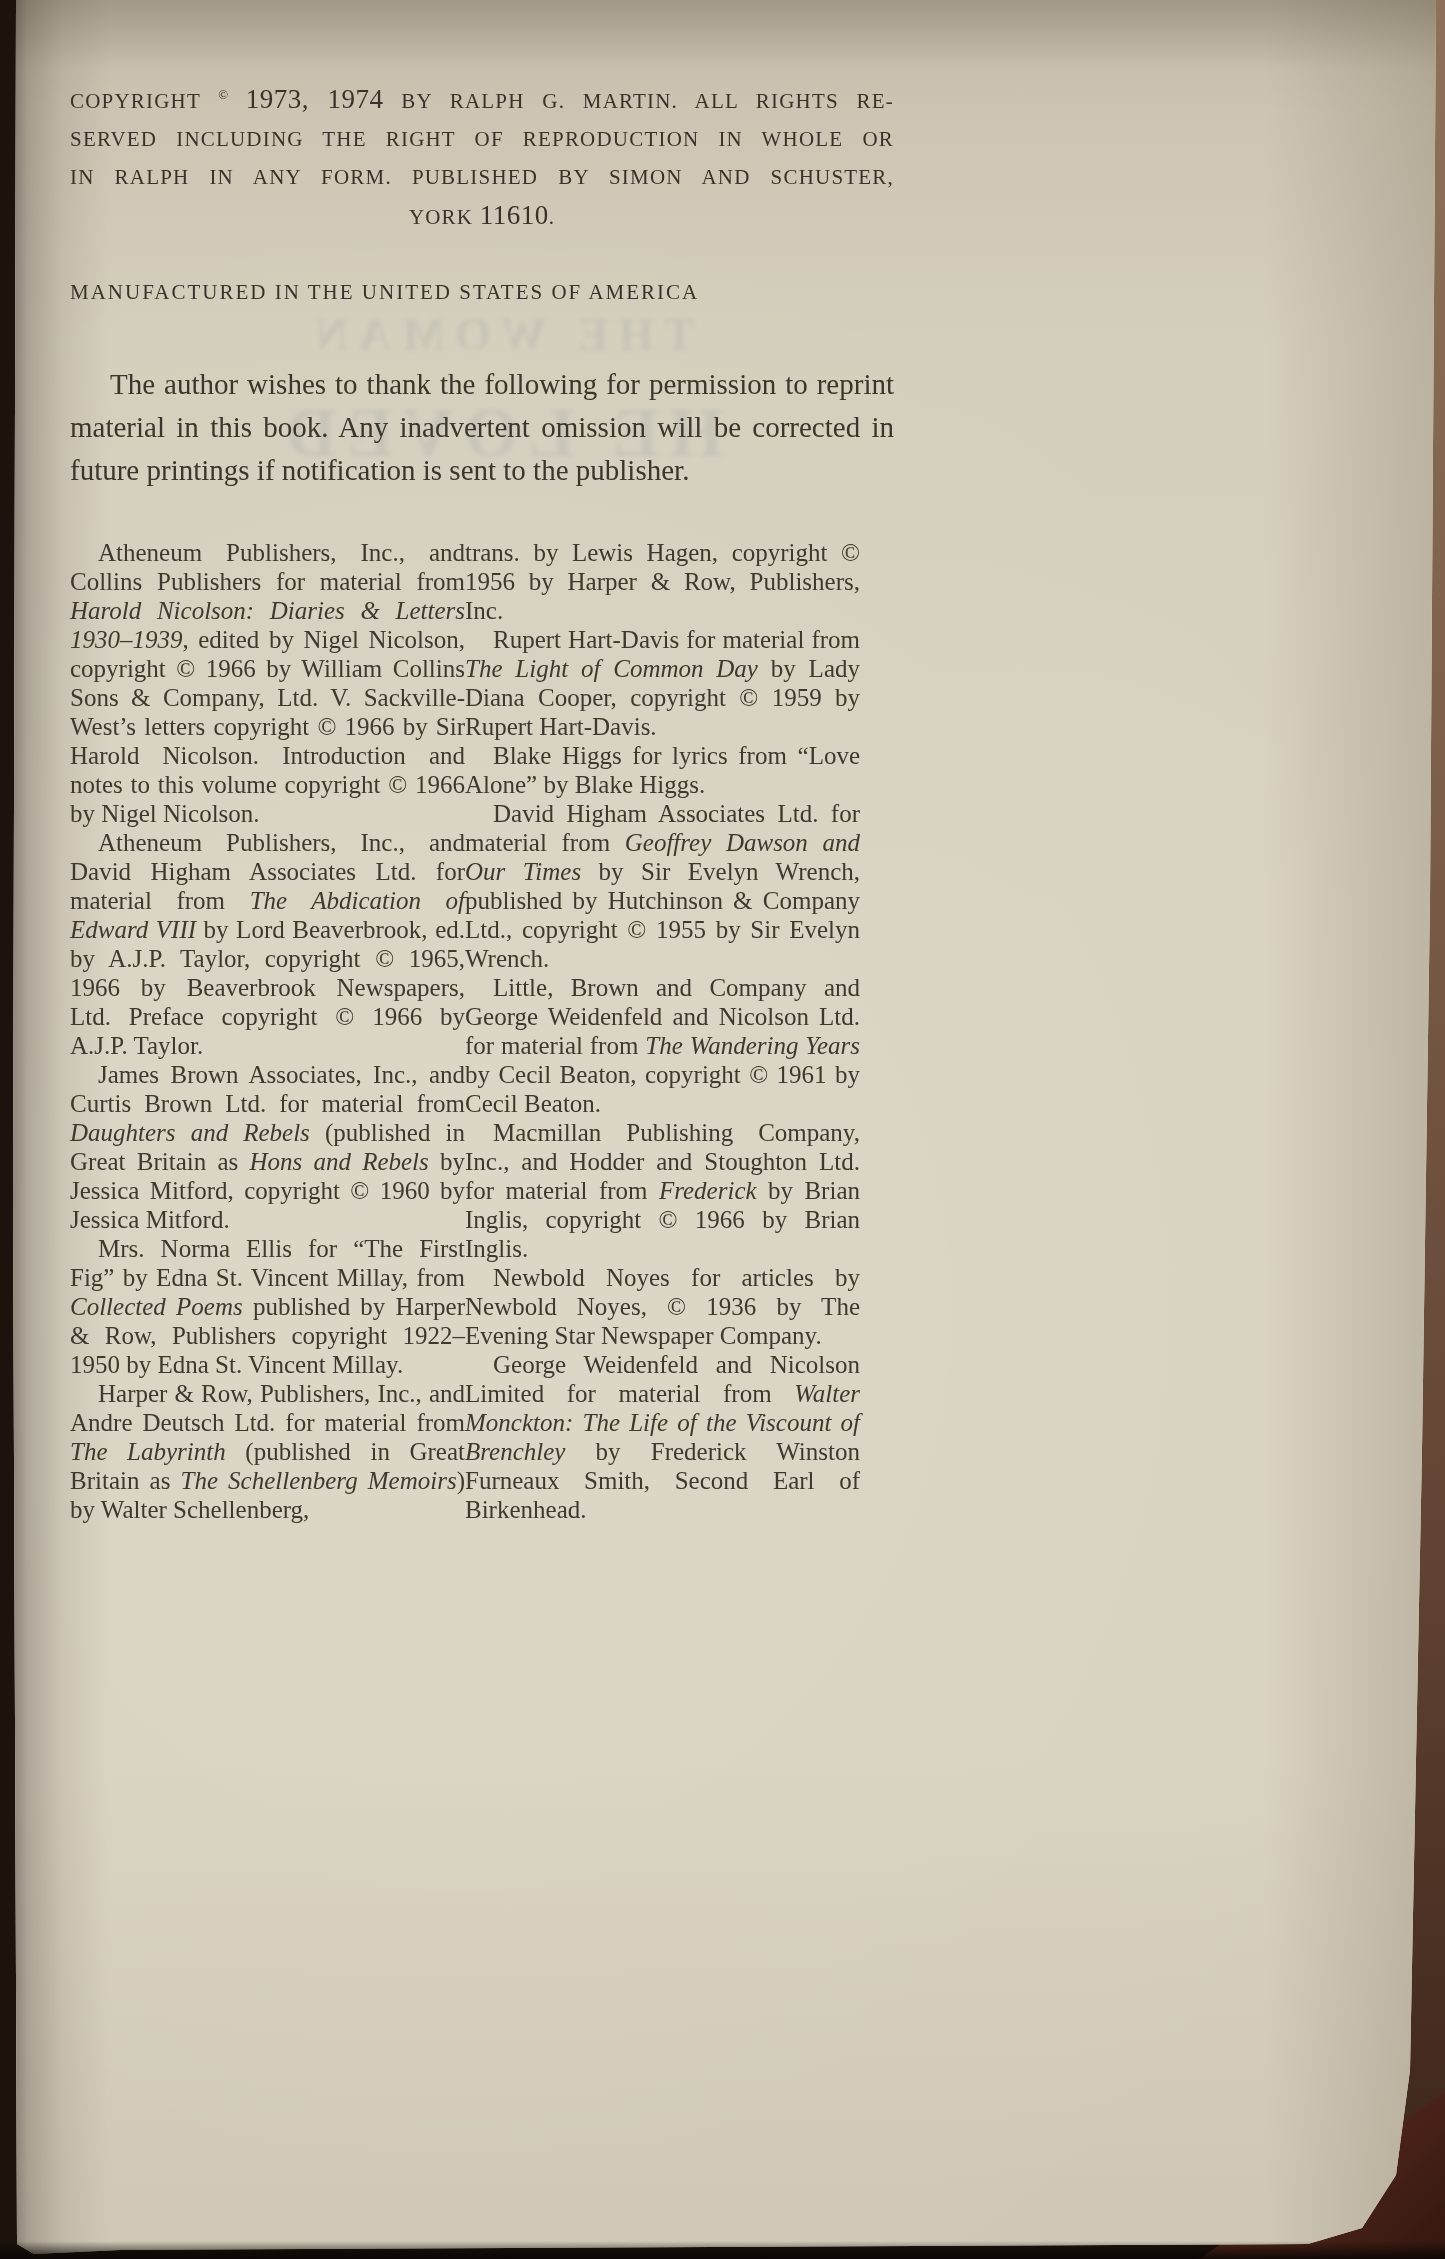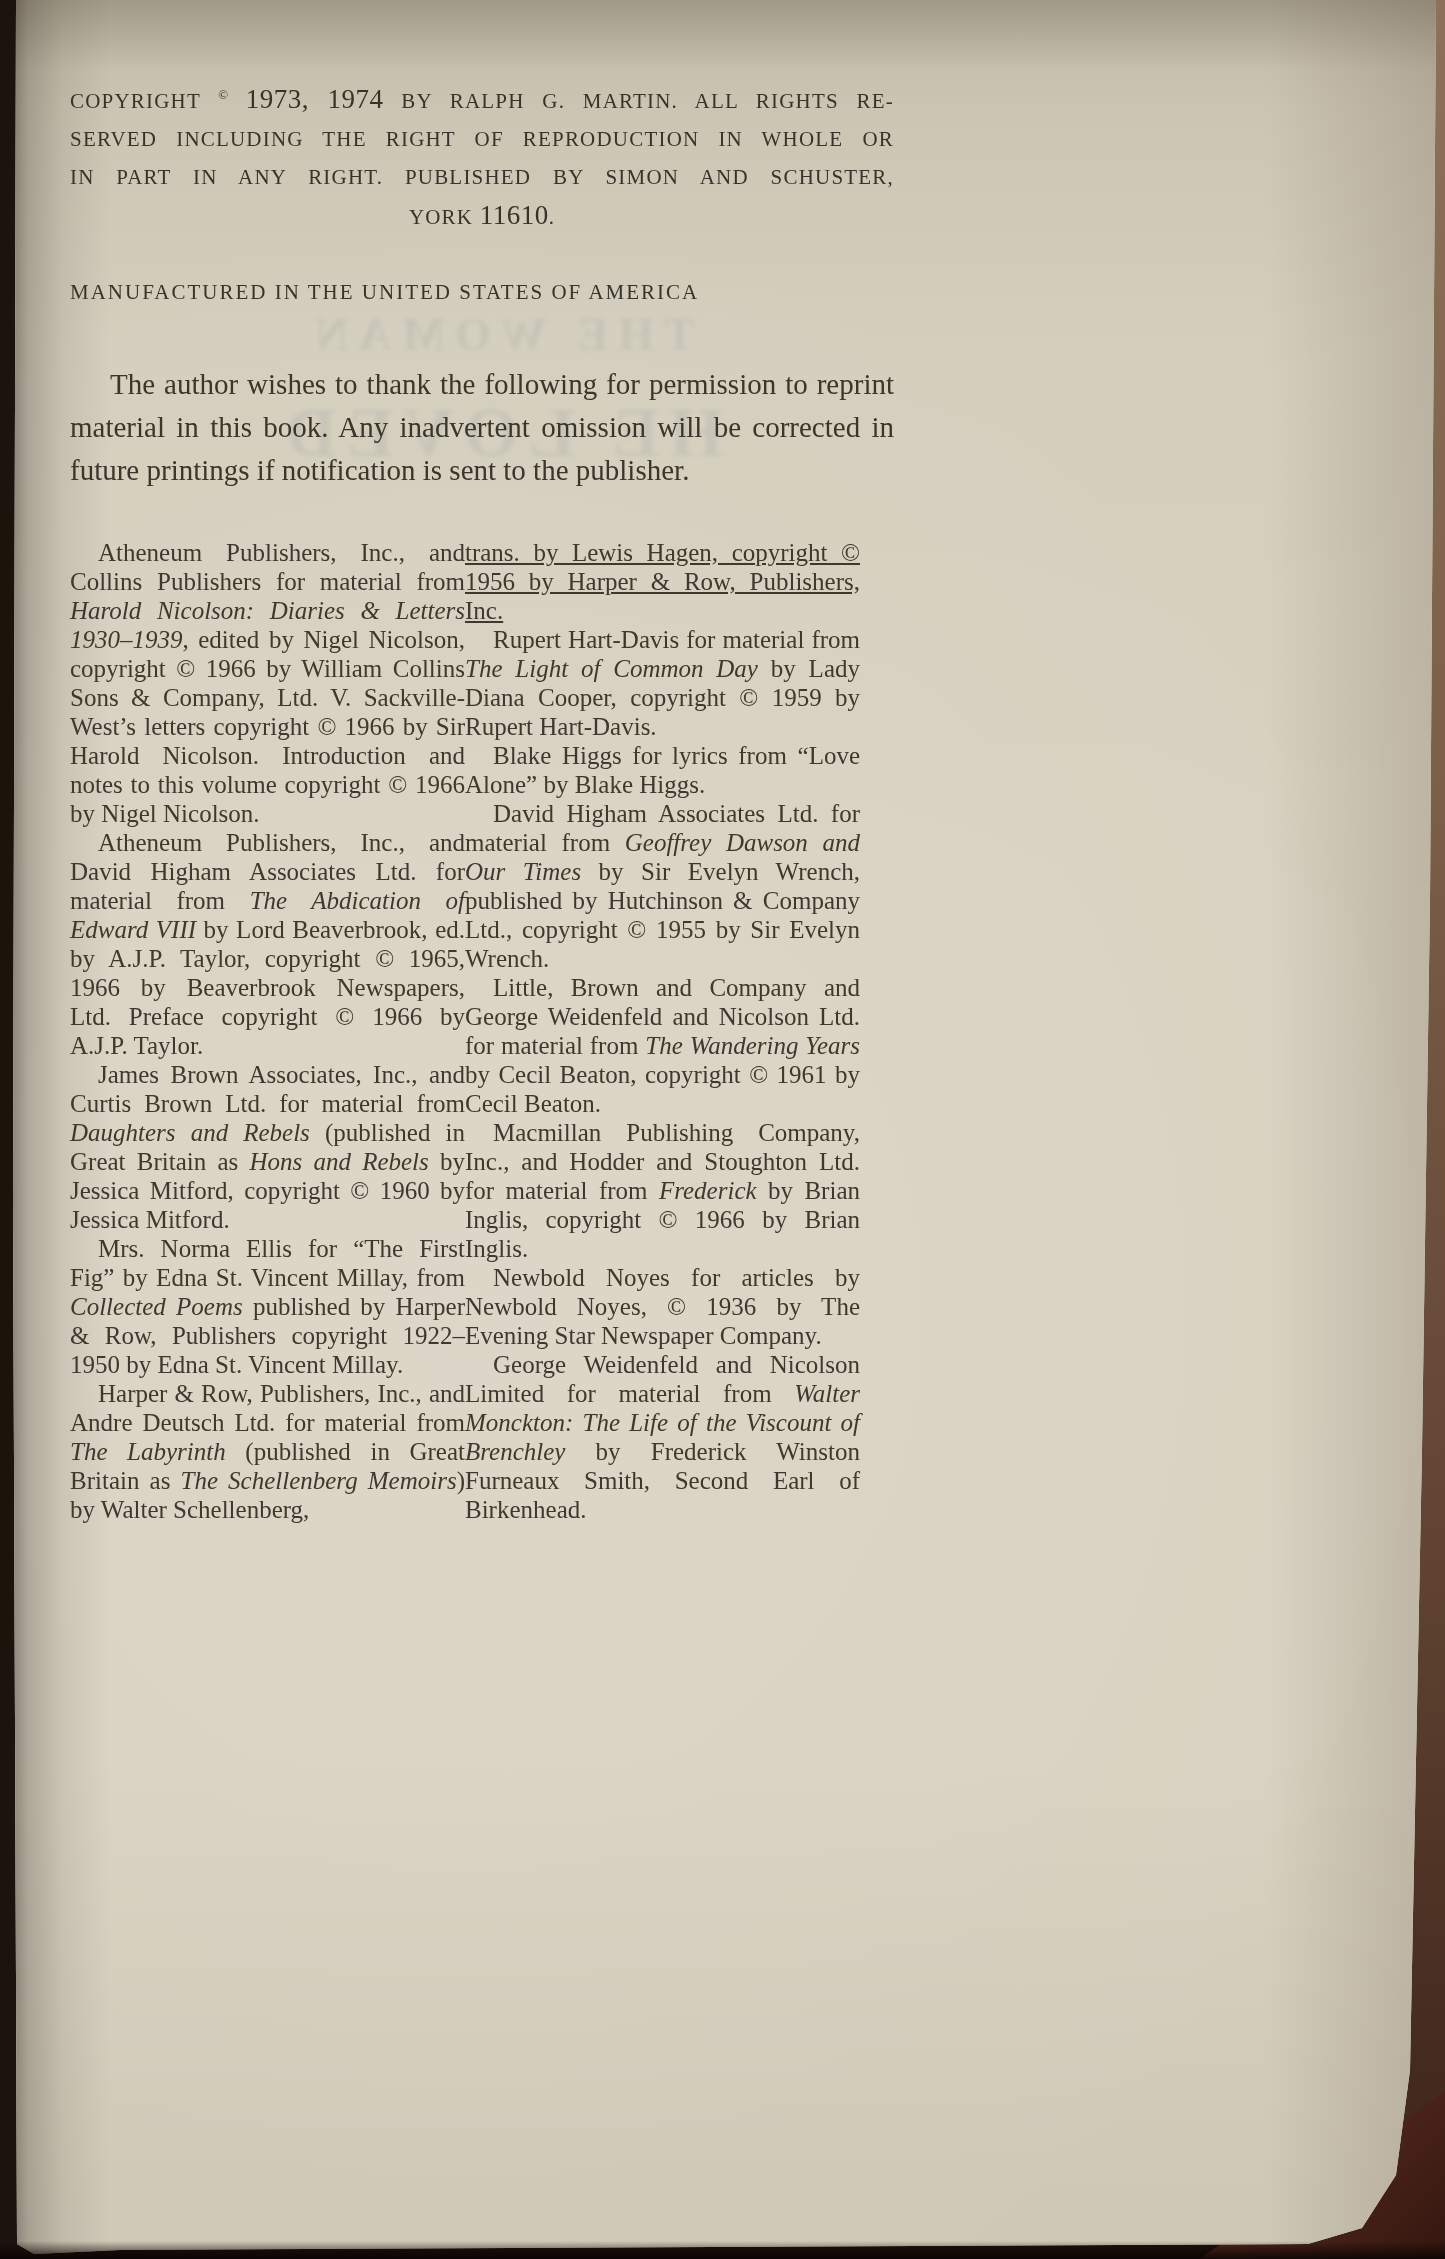--- a/index.html
+++ b/index.html
@@ -77,21 +77,21 @@
     margin-top:58px;
     font-size:29px;line-height:43px;text-align:justify;text-indent:40px;
     color:#3b352b;
   }
   .columns{margin-top:46px;display:flex;}
   .col{width:395px;}
   .ack-para{
     margin:0;font-size:25px;line-height:29px;
     text-align:justify;text-indent:28px;color:#3e382e;
   }
-  .ack-para.noindent{text-indent:0;text-decoration:underline;}
+  .ack-para.noindent{text-indent:0;}
   .ack-para i{font-style:italic;}
 </style>
 </head>
 <body>
 
 <div class="side-surface"></div>
 <div class="cover-corner"></div>
 
 <div class="page">
   <div class="gutter-shadow"></div>
@@ -101,21 +101,21 @@
   <div class="ghost">
       <div class="ghost-line">THE WOMAN</div>
       <div class="ghost-line">HE LOVED</div>
     </div>
 
   <div class="text-block">
 
     <div class="copyright-block">
         <div class="cap-line"><span>COPYRIGHT </span><span class="sup">©</span><span> </span><span class="fig">1973, 1974</span><span> BY RALPH G. MARTIN. ALL RIGHTS RE-</span></div>
         <div class="cap-line"><span>SERVED INCLUDING THE RIGHT OF REPRODUCTION IN WHOLE OR</span></div>
-        <div class="cap-line"><span>IN PART IN ANY RIGHT. PUBLISHED BY SIMON AND SCHUSTER,</span></div>
+        <div class="cap-line"><span>IN RALPH IN ANY FORM. PUBLISHED BY SIMON AND SCHUSTER,</span></div>
         <div class="cap-line center"><span>YORK </span><span class="fig">11610</span><span>.</span></div>
       </div>
 
     <div class="manufactured">MANUFACTURED IN THE UNITED STATES OF AMERICA</div>
 
     <p class="intro">The author wishes to thank the following for permission to reprint material in this book. Any inadvertent omission will be corrected in future printings if notification is sent to the publisher.</p>
 
     <div class="columns">
       <div class="col">
           <p class="ack-para"><span>Atheneum Publishers, Inc., and Collins Publishers for material from </span><i>Harold Nicolson: Diaries &amp; Letters 1930–1939</i><span>, edited by Nigel Nicolson, copyright © 1966 by William Collins Sons &amp; Company, Ltd. V. Sackville-West’s letters copyright © 1966 by Sir Harold Nicolson. Introduction and notes to this volume copyright © 1966 by Nigel Nicolson.</span></p>

